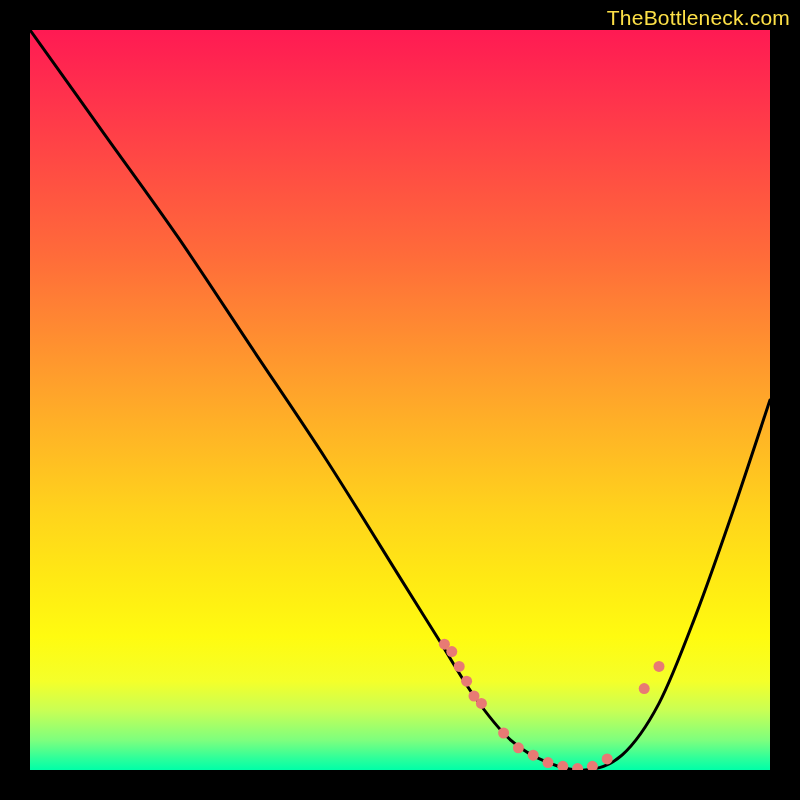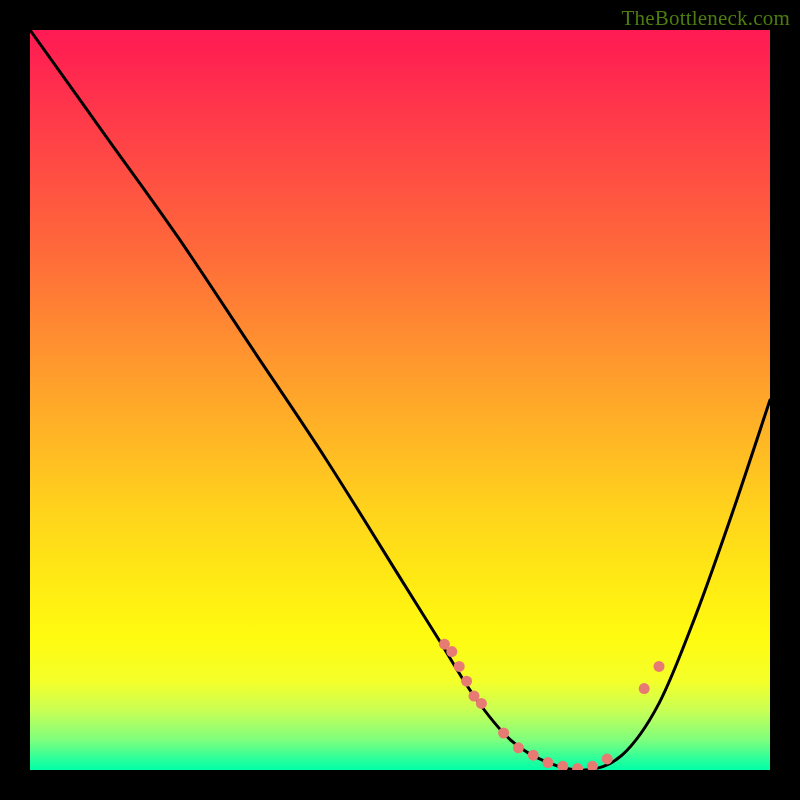--- a/index.html
+++ b/index.html
@@ -14,26 +14,25 @@
   .stage {
     position: relative;
     width: 800px;
     height: 800px;
     background: #000;
   }
   .attribution {
     position: absolute;
     top: 6px;
     right: 10px;
-    color: #4d7c0f;
+    color: #fde047;
     font-size: 21px;
     font-weight: 500;
     letter-spacing: 0.2px;
     user-select: none;
-    font-family: Liberation Serif, serif;
   }
   .plot {
     position: absolute;
     left: 30px;
     top: 30px;
     width: 740px;
     height: 740px;
   }
   .gradient {
     position: absolute;

